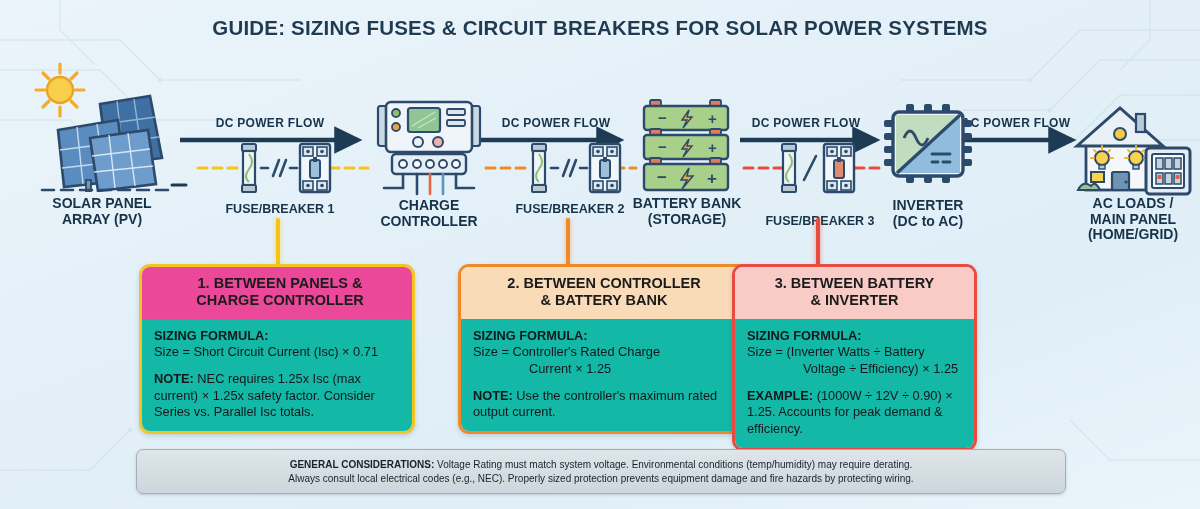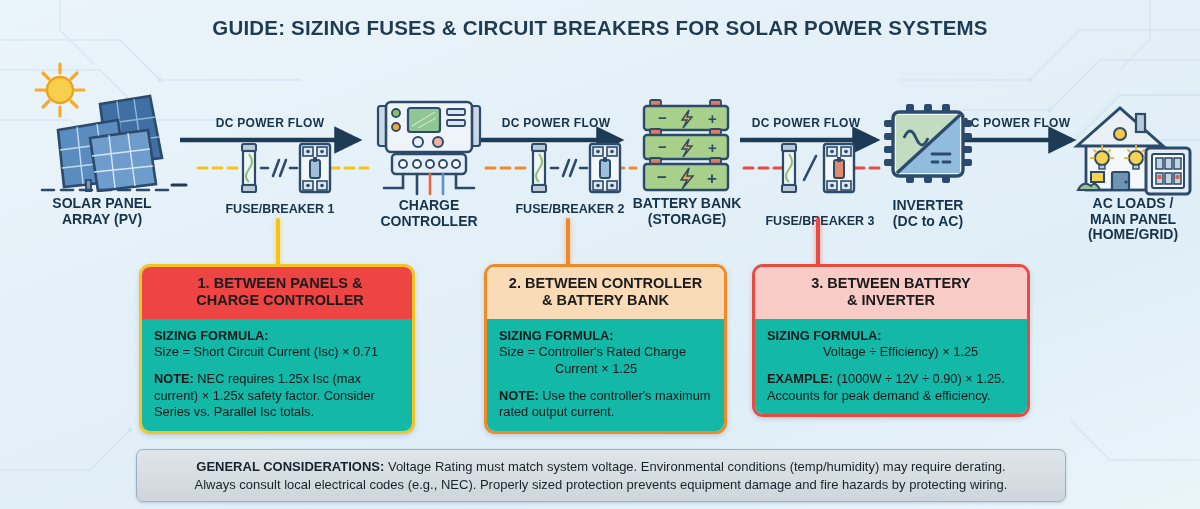--- a/index.html
+++ b/index.html
@@ -55,42 +55,42 @@
     text-align: center; font-weight: bold; font-size: 14.5px;
     color: #1b1b1b; line-height: 1.2; padding: 8px 6px 9px;
   }
   .callout-body { background:#14b8a6; padding: 9px 12px 10px; }
   .callout-body p { font-size: 12.8px; color:#14181c; line-height: 1.3; }
   .callout-body p.formula { margin-bottom: 10px; }
   .callout-body .ind2 { display:block; padding-left: 56px; }
   .lbl { font-weight: bold; }
 
   .c1 { border: 3px solid #f2c524; }
-  .c1 .callout-head { background: #ef4444; padding-left: 12px; }
+  .c1 .callout-head { background: #ec4899; padding-left: 12px; }
   .c2 { border: 3px solid #f08a28; }
   .c2 .callout-head { background: #fadbb8; }
   .c3 { border: 3px solid #ea4b41; }
   .c3 .callout-head { background: #f8cbc6; }
 
   
   .drop { position: absolute; width: 4px; border-radius: 2px; }
   .drop.y { background:#f5c417; box-shadow:0 0 5px rgba(245,196,23,.6); }
   .drop.o { background:#f08a28; box-shadow:0 0 5px rgba(240,138,40,.55); }
   .drop.r { background:#ea4b41; box-shadow:0 0 5px rgba(234,75,65,.55); }
 
   
   #footer {
     position: absolute; left: 136px; top: 449px;
     width: 930px; padding: 8px 14px;
     background: linear-gradient(180deg,#dfe6ea,#cdd6dc);
     border: 1px solid #9fb0bb; border-radius: 7px;
     text-align: center; color: #16222c;
     box-shadow: 0 1px 3px rgba(30,60,90,.2);
   }
-  #footer p { font-size: 13px; line-height: 1.35; }
+  #footer p { font-size: 10px; line-height: 1.35; }
 </style>
 </head>
 <body>
 
 <div id="stage">
 
   <svg id="bg-traces" viewBox="0 0 1200 509" preserveAspectRatio="none">
     <g fill="none" stroke="#c6dceb" stroke-width="1.4">
       <path d="M0,40 H120 L160,80 H300"></path>
       <path d="M0,70 H100 L150,120 H260"></path>
@@ -475,45 +475,46 @@
       <p class="formula">
         <span class="lbl">SIZING FORMULA:</span><br>
         <span>Size = Short Circuit Current (Isc) × 0.71</span>
       </p>
       <p>
         <span class="lbl">NOTE:</span><span> NEC requires 1.25x Isc (max current) × 1.25x safety factor. Consider Series vs. Parallel Isc totals.</span>
       </p>
     </div>
   </div>
 
-  <div class="callout c2" style="left:458px; top:264px; width:243px;margin-left:26px;">
+  <div class="callout c2" style="left:458px; top:264px; width:292px;">
     <div class="callout-head">
       <div>2. BETWEEN CONTROLLER</div>
       <div>&amp; BATTERY BANK</div>
     </div>
     <div class="callout-body">
       <p class="formula">
         <span class="lbl">SIZING FORMULA:</span><br>
         <span>Size = Controller's Rated Charge</span>
         <span class="ind2">Current × 1.25</span>
       </p>
       <p>
         <span class="lbl">NOTE:</span><span> Use the controller's maximum rated output current.</span>
       </p>
     </div>
   </div>
 
-  <div class="callout c3" style="left:752px; top:264px; width:278px;">
+  <div class="callout c3" style="left:732px; top:264px; width:245px;">
     <div class="callout-head">
       <div>3. BETWEEN BATTERY</div>
       <div>&amp; INVERTER</div>
     </div>
     <div class="callout-body">
       <p class="formula">
         <span class="lbl">SIZING FORMULA:</span><br>
+        <span>Size = (Inverter Watts ÷ Battery</span>
         <span class="ind2">Voltage ÷ Efficiency) × 1.25</span>
       </p>
       <p>
         <span class="lbl">EXAMPLE:</span><span> (1000W ÷ 12V ÷ 0.90) × 1.25. Accounts for peak demand &amp; efficiency.</span>
       </p>
     </div>
   </div>
 
   <div id="footer">
     <p>

